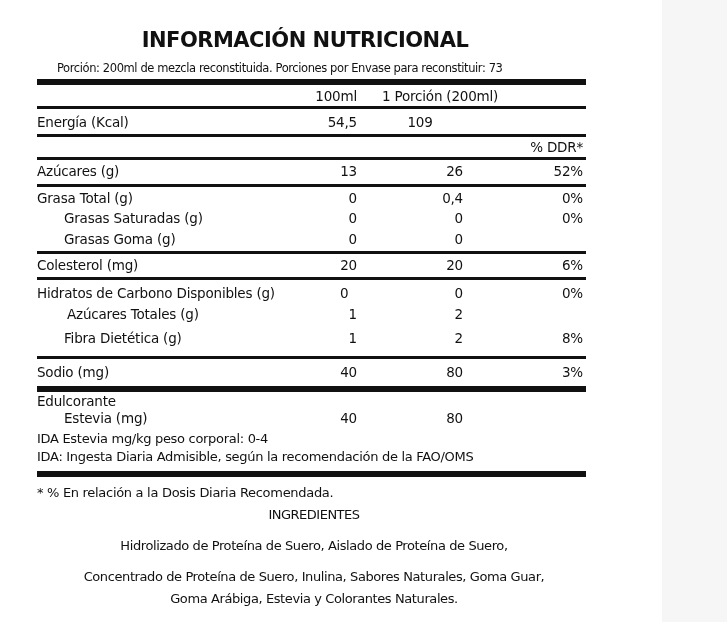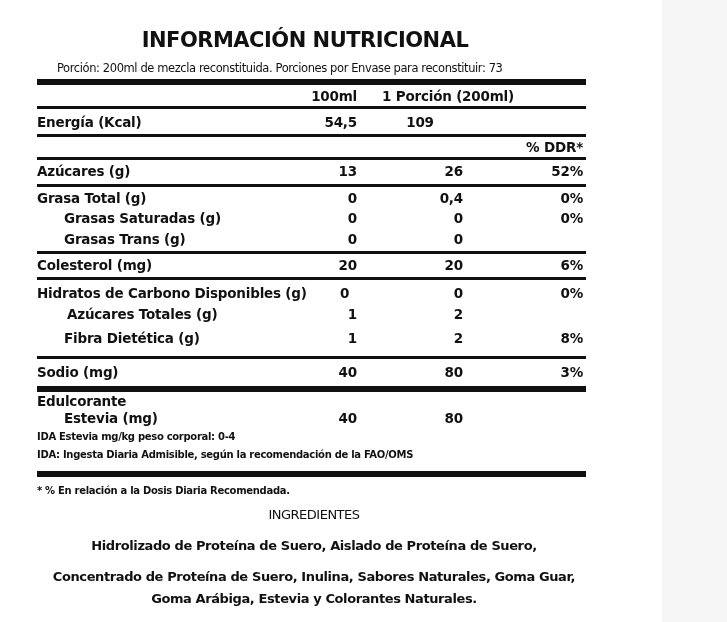--- a/index.html
+++ b/index.html
@@ -11,22 +11,22 @@
   .portion { position:absolute; left:37px; top:61px; font-size:11.5px; letter-spacing:-0.4px;margin-left:20px; }
   .hr { position:absolute; left:37px; width:549px; background:#111; }
   .thick { height:6px; }
   .thin { height:2.5px; }
   .cell { position:absolute; font-size:13.5px; letter-spacing:-0.2px; white-space:nowrap; }
   .lbl { left:37px; }
   .ind { left:64px; }
   .c1 { width:60px; text-align:right; left:297px; }
   .c2 { width:60px; text-align:right; left:403px; }
   .c3 { width:70px; text-align:right; left:513px; }
-  .b { font-weight:bold; }
-  .note { position:absolute; left:37px; font-size:10px; letter-spacing:-0.3px; white-space:nowrap; }
+  .b { font-weight:normal; }
+  .note { position:absolute; left:37px; font-size:13px; letter-spacing:-0.3px; white-space:nowrap; }
   .ing-title { position:absolute; left:0; width:628px; top:507px; text-align:center; font-weight:normal; font-size:13px; letter-spacing:-0.5px; }
   .ing-line { position:absolute; left:0; width:628px; text-align:center; font-size:13px; letter-spacing:-0.4px; white-space:nowrap; }
 </style>
 </head>
 <body>
 
 <div class="right-strip"></div>
 
 <div class="title">INFORMACIÓN NUTRICIONAL</div>
 <div class="portion">Porción: 200ml de mezcla reconstituida.  Porciones por Envase para reconstituir: 73</div>
@@ -52,21 +52,21 @@
 <div class="cell lbl b" style="top:190px">Grasa Total (g)</div>
 <div class="cell c1 b" style="top:190px">0</div>
 <div class="cell c2 b" style="top:190px">0,4</div>
 <div class="cell c3 b" style="top:190px">0%</div>
 
 <div class="cell ind b" style="top:210px">Grasas Saturadas (g)</div>
 <div class="cell c1 b" style="top:210px">0</div>
 <div class="cell c2 b" style="top:210px">0</div>
 <div class="cell c3 b" style="top:210px">0%</div>
 
-<div class="cell ind b" style="top:231px">Grasas Trans (g)</div>
+<div class="cell ind b" style="top:231px">Grasas Goma (g)</div>
 <div class="cell c1 b" style="top:231px">0</div>
 <div class="cell c2 b" style="top:231px">0</div>
 <div class="hr thin" style="top:251px"></div>
 
 <div class="cell lbl b" style="top:257px">Colesterol (mg)</div>
 <div class="cell c1 b" style="top:257px">20</div>
 <div class="cell c2 b" style="top:257px">20</div>
 <div class="cell c3 b" style="top:257px">6%</div>
 <div class="hr thin" style="top:277px"></div>
 

